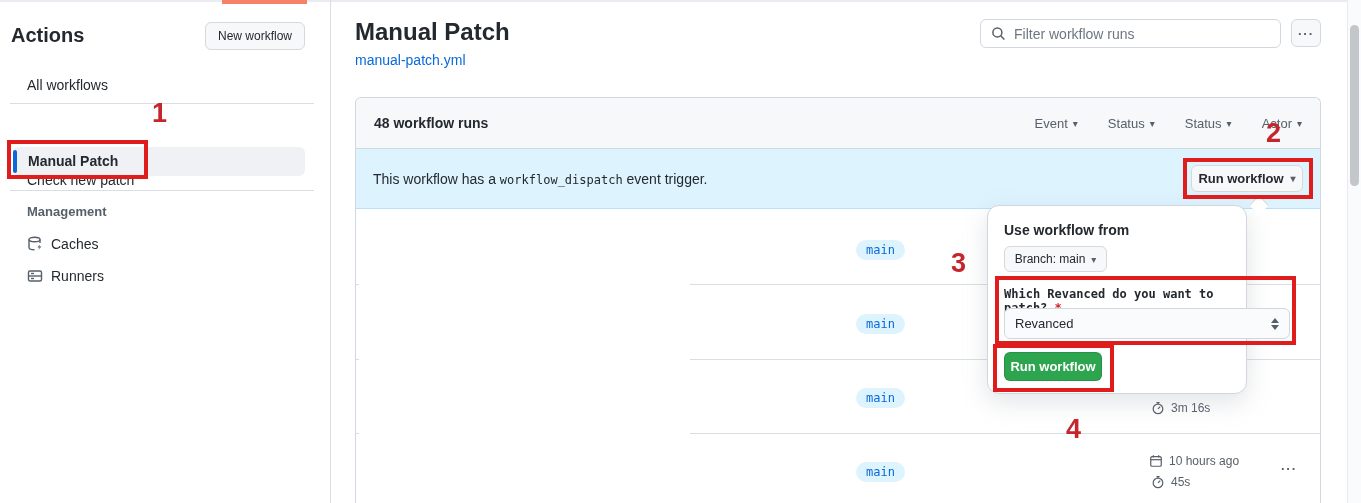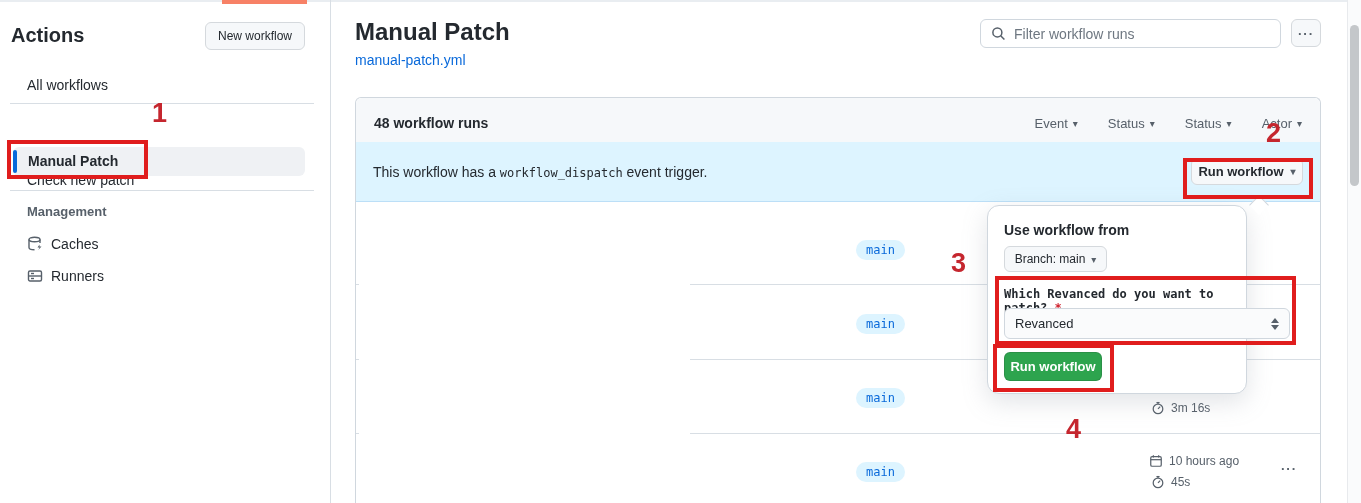--- a/index.html
+++ b/index.html
@@ -38,21 +38,21 @@
   
   .panel { left:355px; top:97px; width:966px; height:406px; border:1px solid #d0d7de; border-bottom:none;
            border-radius:6px 6px 0 0; background:#fff; }
   .panel-header { position:absolute; left:0; top:0; width:100%; height:51px; background:#f6f8fa;
                   border-bottom:1px solid #d0d7de; border-radius:6px 6px 0 0;
                   display:flex; align-items:center; justify-content:space-between; padding:0 18px; }
   .runs-count { font-size:14px; font-weight:700; }
   .filters { display:flex; gap:30px; }
   .filter { font-size:13px; color:#57606a; cursor:pointer; display:flex; align-items:center; gap:5px; }
   .chev { font-size:10px; color:#57606a; }
-  .banner { position:absolute; left:0; top:44px; width:100%; height:60px; background:#ddf4ff;
+  .banner { position:absolute; left:0; top:51px; width:100%; height:60px; background:#ddf4ff;
             border-bottom:1px solid #bcdff7; display:flex; align-items:center; justify-content:space-between; padding:0 17px; }
   .banner-text { font-size:14px; color:#24292f; }
   .banner-code { font-family:"DejaVu Sans Mono", monospace; font-size:12px; }
   .run-wf-btn { width:112px; height:27px; font-size:13px; font-weight:600; gap:7px; }
   .row { position:absolute; left:0; width:100%; border-top:1px solid #d8dee4; }
   .row.first { border-top:none; }
   .branch-badge { position:absolute; left:500px; height:20px; padding:0 10px; display:flex; align-items:center;
                   background:#ddf4ff; color:#0969da; font-family:"DejaVu Sans Mono",monospace; font-size:12px;
                   border-radius:10px; cursor:pointer; }
   .meta { position:absolute; display:flex; align-items:center; gap:6px; font-size:12px; color:#57606a; }

